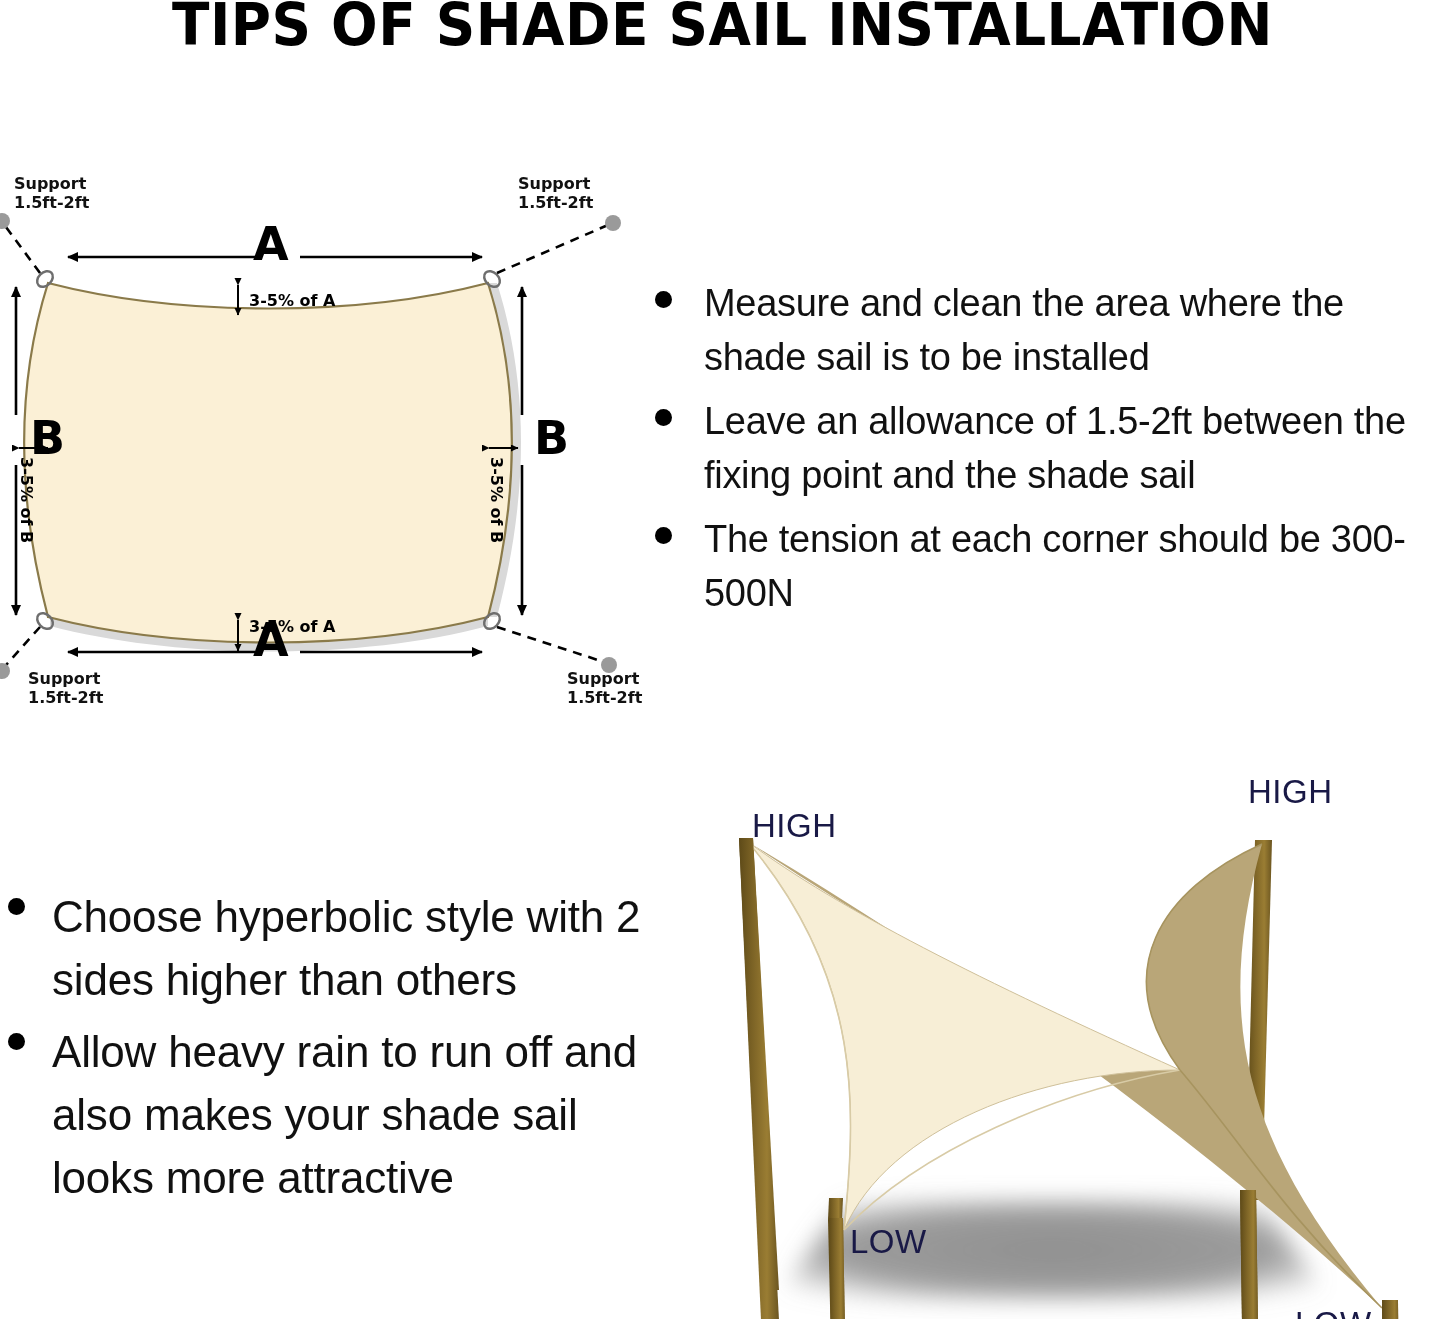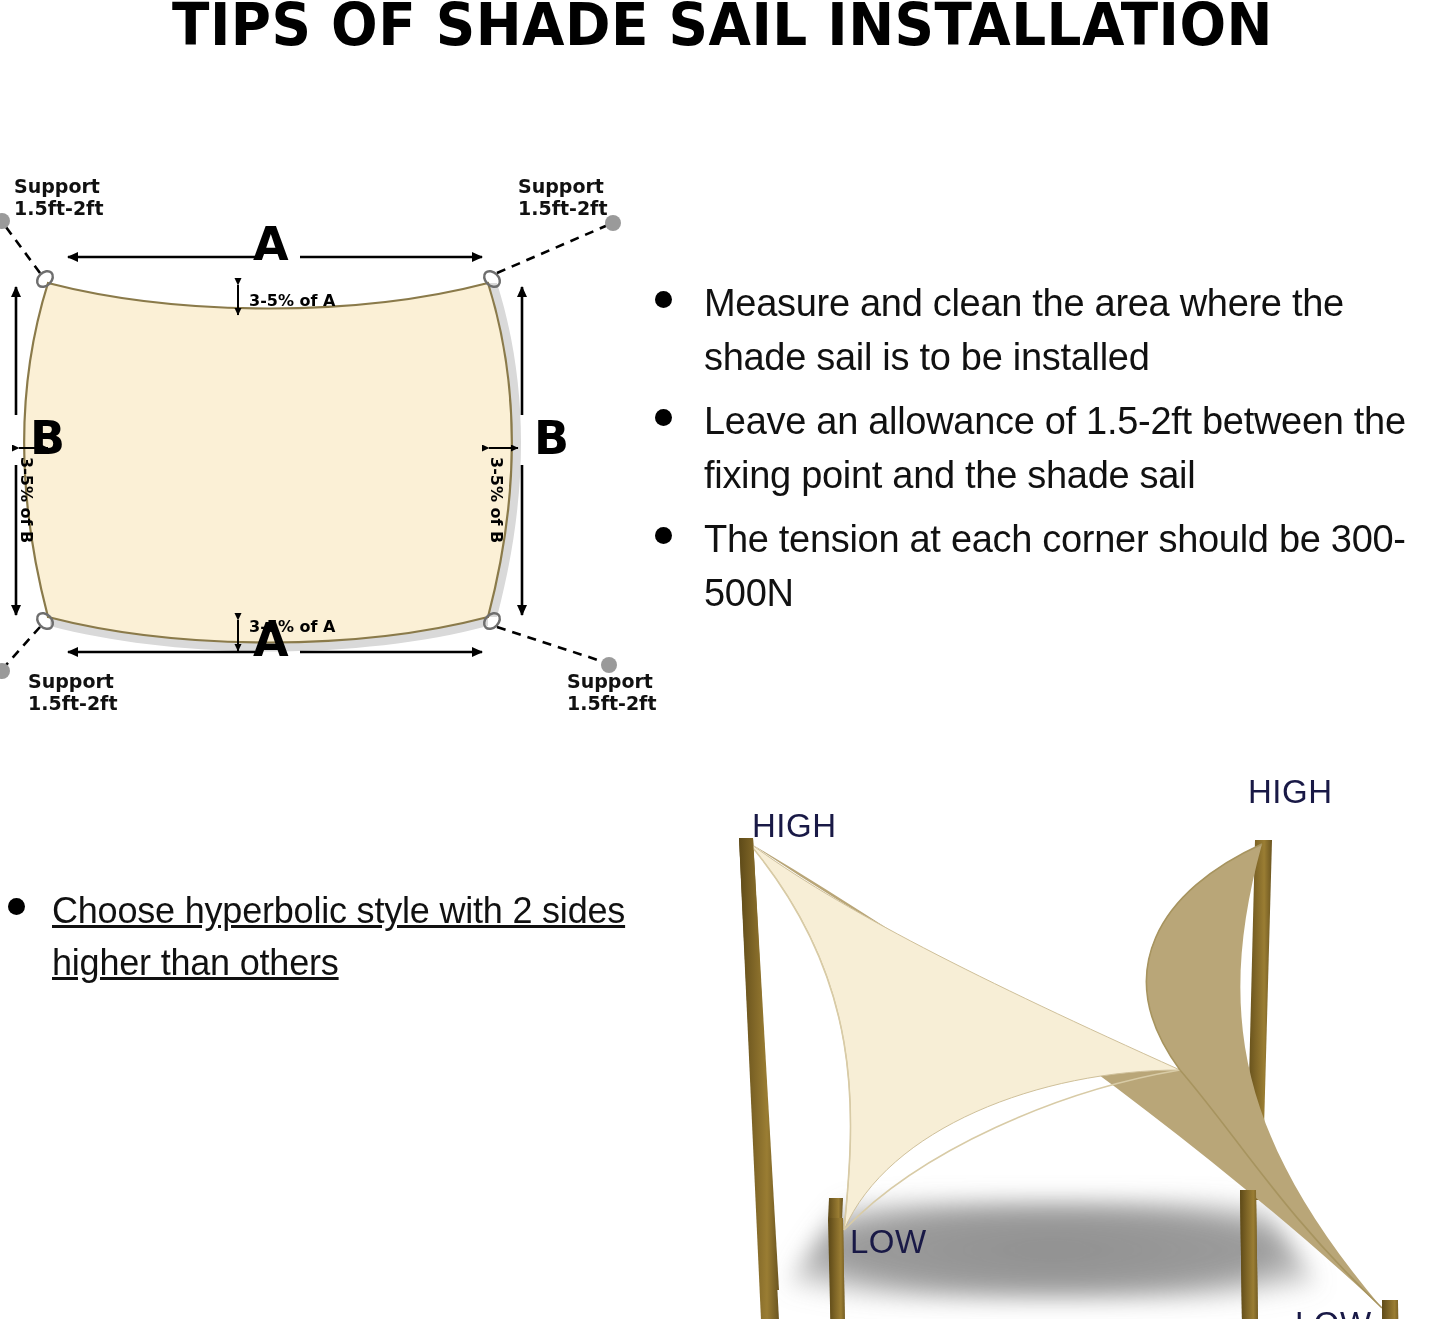--- a/index.html
+++ b/index.html
@@ -27,21 +27,21 @@
 
   
   .abs{position:absolute;}
 
   
   #diagram-sail{position:absolute;left:0px;top:165px;width:660px;height:560px;}
   #diagram-sail svg{display:block;}
 
   .support-lbl{
     font-family:"DejaVu Sans","Liberation Sans",sans-serif;
-    font-weight:bold;font-size:19px;line-height:1.18;color:#111;
+    font-weight:bold;font-size:16px;line-height:1.18;color:#111;
     white-space:nowrap;
   }
 
   .dimletter{
     font-family:"DejaVu Sans","Liberation Sans",sans-serif;
     font-weight:bold;font-size:46px;color:#000;line-height:1;
   }
   .pct{
     font-family:"DejaVu Sans","Liberation Sans",sans-serif;
     font-weight:bold;font-size:16px;color:#000;white-space:nowrap;
@@ -63,21 +63,21 @@
   }
 
   #bullets-right{left:655px;top:277px;width:800px;}
   #bullets-right .bullet-row{margin-bottom:10px;padding-left:49px;}
   #bullets-right .bullet-dot{top:14px;}
   #bullets-right .bullet-text{font-size:38px;line-height:1.42;letter-spacing:-0.3px;}
 
   #bullets-left{left:8px;top:885px;width:640px;}
   #bullets-left .bullet-row{margin-bottom:8px;padding-left:44px;}
   #bullets-left .bullet-dot{top:13px;}
-  #bullets-left .bullet-text{font-size:36px;line-height:1.44;letter-spacing:-0.2px;text-decoration:underline;}
+  #bullets-left .bullet-text{font-size:44px;line-height:1.44;letter-spacing:-0.2px;}
 
   
   #diagram-hyper{position:absolute;left:640px;top:780px;width:805px;height:539px;text-align:right;}
   #diagram-hyper svg{display:block;}
   .hl{
     font-family:"Liberation Sans","DejaVu Sans",sans-serif;
     font-weight:normal;font-size:33px;color:#191946;white-space:nowrap;
     letter-spacing:0.5px;
   }
 </style>
@@ -186,20 +186,24 @@
     <div class="bullet-row">
       <span class="bullet-dot"></span>
       <span class="bullet-text">The tension at each corner should be 300-500N</span>
     </div>
   </div>
 
   <div class="bullets" id="bullets-left">
     <div class="bullet-row">
       <span class="bullet-dot"></span>
       <span class="bullet-text">Choose hyperbolic style with 2 sides higher than others</span>
+    </div>
+    <div class="bullet-row">
+      <span class="bullet-dot"></span>
+      <span class="bullet-text">Allow heavy rain to run off and also makes your shade sail looks more attractive</span>
     </div>
   </div>
 
   <div id="diagram-hyper">
     <svg width="805" height="539" viewBox="0 0 805 539" xmlns="http://www.w3.org/2000/svg">
       <defs>
         <linearGradient id="postGrad" x1="0" y1="0" x2="1" y2="0">
           <stop offset="0%" stop-color="#5e4a18"></stop>
           <stop offset="35%" stop-color="#7d6426"></stop>
           <stop offset="70%" stop-color="#9a7d33"></stop>

